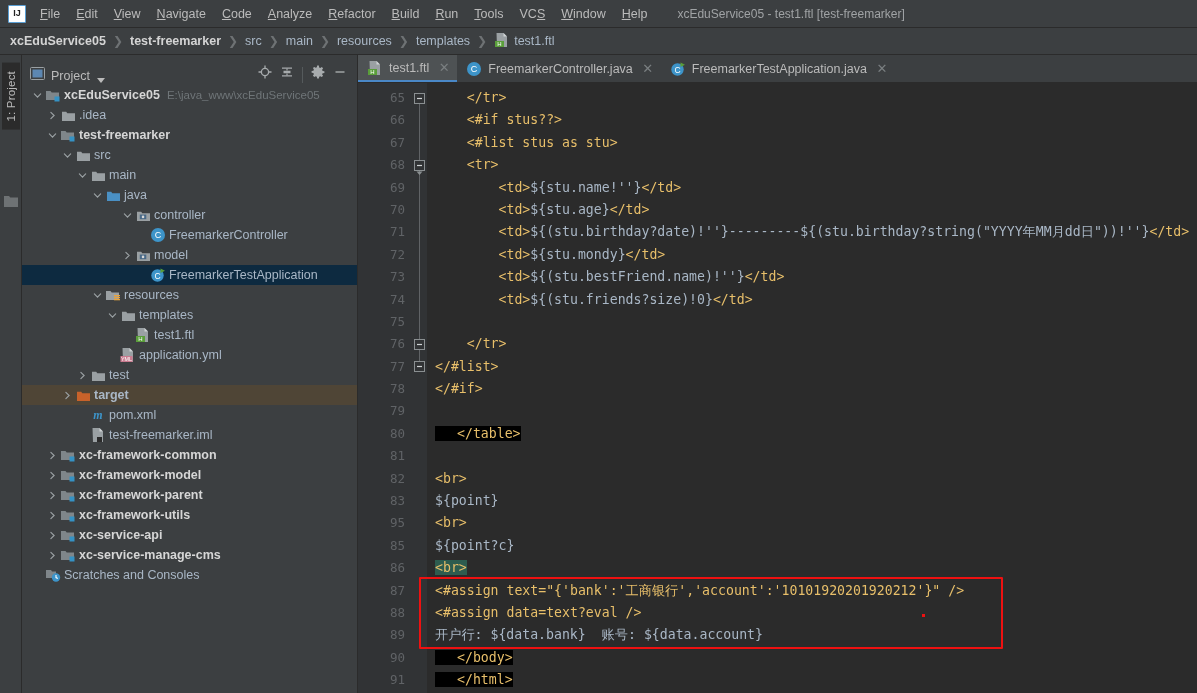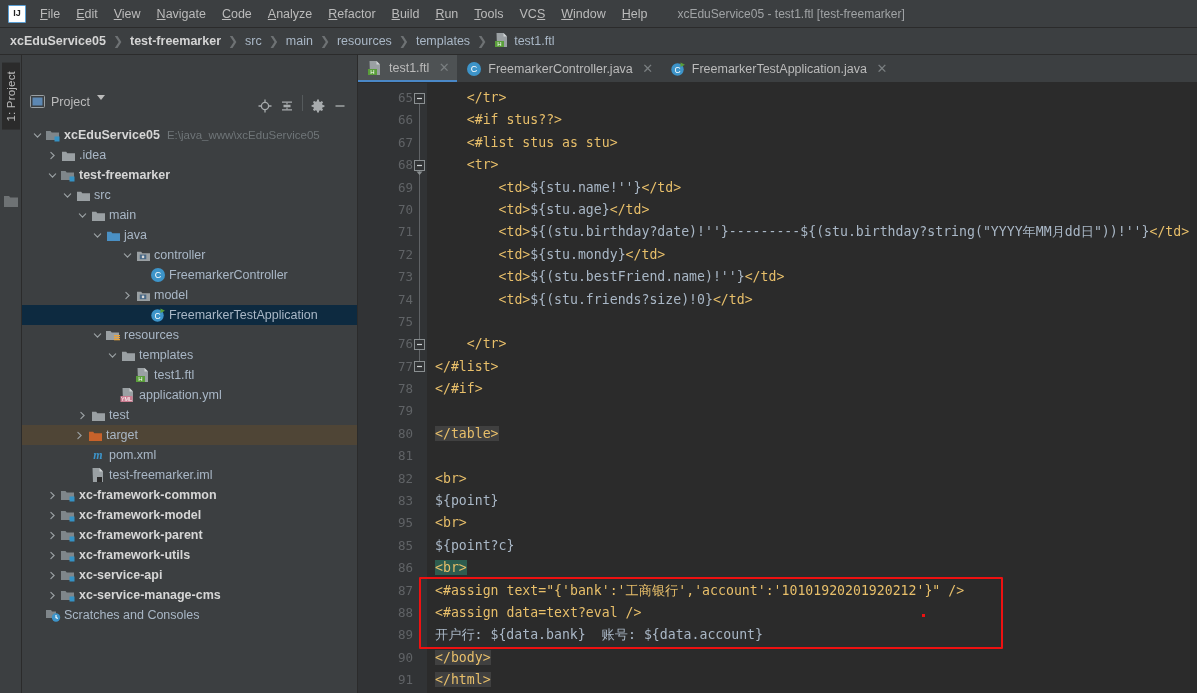--- a/index.html
+++ b/index.html
@@ -57,23 +57,22 @@
     white-space:nowrap;
   }
   #rail-folder-ico { position:absolute; top:140px; left:4px; }
 
   
   #project-panel {
     width:336px; background:#3c3f41; display:flex; flex-direction:column;
     border-right:1px solid #2b2b2b;
   }
   #project-header {
-    height:28px; display:flex; align-items:flex-start; padding:0 6px 0 8px;
+    height:28px; display:flex; align-items:flex-end; padding:0 6px 0 8px;
     flex-shrink:0;
-    margin-top:40px;
   }
   #project-header .ph-title { color:#bbbbbb; font-size:12.5px; margin-left:6px; }
   .ph-caret {
     margin-left:7px; width:0;height:0;border-left:4px solid transparent;
     border-right:4px solid transparent;border-top:5px solid #bbbbbb;
   }
   .ph-spacer { flex:1; }
   .ph-btn { width:22px;height:22px;display:flex;align-items:center;justify-content:center;cursor:default; }
   .ph-divider { width:1px;height:16px;background:#555a5c;margin:0 4px; }
 
@@ -109,21 +108,21 @@
     margin-left:9px; color:#7a7f81; font-size:13px; line-height:1;
     width:12px; text-align:center;
   }
 
   #code-wrap { flex:1; display:flex; background:#2b2b2b; position:relative; overflow:hidden; }
   #gutter {
     width:55px; background:#313335; flex-shrink:0; padding-top:4px;
     font-family:"DejaVu Sans Mono", monospace; font-size:12.5px;
     color:#606366; text-align:right; position:relative;
   }
-  .gl { height:22.4px; line-height:22.4px; padding-right:0; }
+  .gl { height:22.4px; line-height:22.4px; padding-right:8px; }
   #foldcol {
     width:14px; background:#313335; flex-shrink:0; padding-top:4px; position:relative;
   }
   .fold-line {
     position:absolute; left:6px; width:1px; background:#606366;
   }
   .fold-mark {
     position:absolute; left:0px; width:13px; height:13px;
   }
   #code {
@@ -131,21 +130,21 @@
     font-family:"DejaVu Sans Mono", monospace; font-size:13.2px;
     background:#2b2b2b;
   }
   .cl {
     height:22.4px; line-height:22.4px; white-space:pre; padding-left:8px;
     position:relative;
   }
   .tok-tag   { color:#e8bf6a; }
   .tok-el    { color:#a9b7c6; }
   .tok-txt   { color:#a9b7c6; }
-  .hl-olive  { background:#404040; }
+  .hl-olive  { background:#000000;padding-left:22px; }
   .hl-teal   { background:#2d5c4f; }
 
   #redbox {
     position:absolute; border:2px solid #ee1111; pointer-events:none;
     border-radius:1px;
   }
   #reddot { position:absolute; width:3px; height:3px; background:#d04040; }
 </style>
 </head>
 <body>
@@ -430,21 +429,21 @@
               <path d="M3.2 1.5L6.8 5 3.2 8.5" fill="none" stroke="#9aa0a3" stroke-width="1.3" stroke-linecap="round"></path>
             </svg>
           </span>
           <span class="ico">
             <svg width="15" height="13" viewBox="0 0 16 14">
               <path d="M1 3h4.5l1.2 1.5H15V13H1z" fill="#9aa0a3"></path>
             </svg>
           </span>
           <span class="lbl">test</span>
         </div>
-        <div class="node target-hl" style="padding-left: 50px;">
+        <div class="node target-hl" style="padding-left: 38px; font-weight: bold;">
           <span class="arrow">
             <svg width="9" height="9" viewBox="0 0 10 10">
               <path d="M3.2 1.5L6.8 5 3.2 8.5" fill="none" stroke="#9aa0a3" stroke-width="1.3" stroke-linecap="round"></path>
             </svg>
           </span>
           <span class="ico">
             <svg width="15" height="13" viewBox="0 0 16 14">
               <path d="M1 3h4.5l1.2 1.5H15V13H1z" fill="#c8622a"></path>
             </svg>
           </span>

